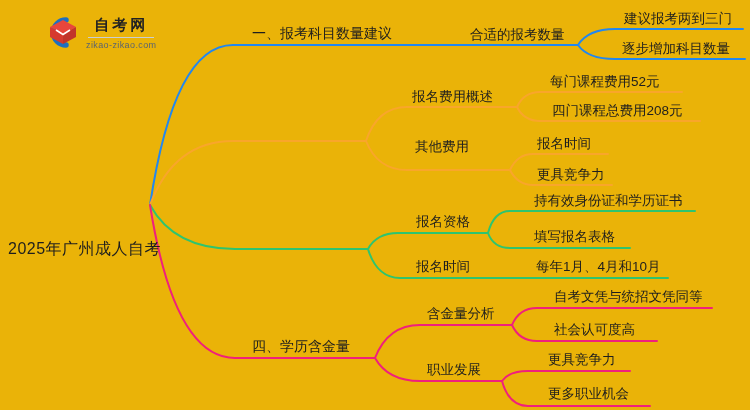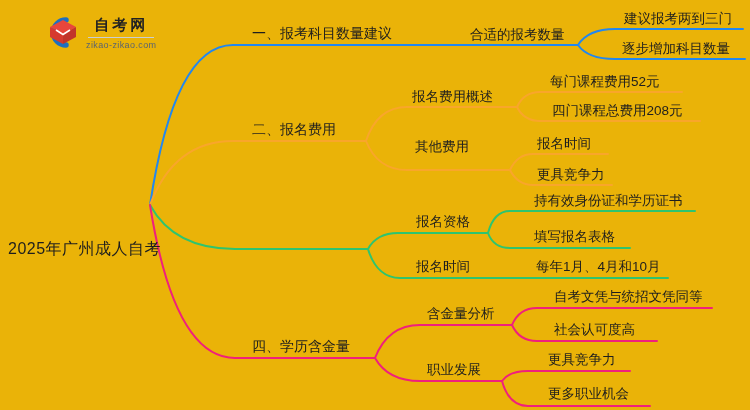--- a/index.html
+++ b/index.html
@@ -82,21 +82,20 @@
     <path class="st-p" d="M502,381 C507,399 516,406 528,406 L650,406"></path>
   </svg>
 
   <div class="node root" style="left:8px;top:195px">2025年广州成人自考</div>
 
   <div class="node lvl1" style="left:252px;top:25px">一、报考科目数量建议</div>
   <div class="node" style="left:624px;top:10px">建议报考两到三门</div>
   <div class="node" style="left:470px;top:26px">合适的报考数量</div>
   <div class="node" style="left:622px;top:40px">逐步增加科目数量</div>
 
-  <div class="node lvl1" style="left:252px;top:121px">二、报名费用</div>
   <div class="node" style="left:412px;top:88px">报名费用概述</div>
   <div class="node" style="left:550px;top:73px">每门课程费用52元</div>
   <div class="node" style="left:552px;top:102px">四门课程总费用208元</div>
   <div class="node" style="left:415px;top:138px">其他费用</div>
   <div class="node" style="left:537px;top:135px">报名时间</div>
   <div class="node" style="left:537px;top:166px">更具竞争力</div>
 
   <div class="node" style="left:416px;top:213px">报名资格</div>
   <div class="node" style="left:534px;top:192px">持有效身份证和学历证书</div>
   <div class="node" style="left:534px;top:228px">填写报名表格</div>

